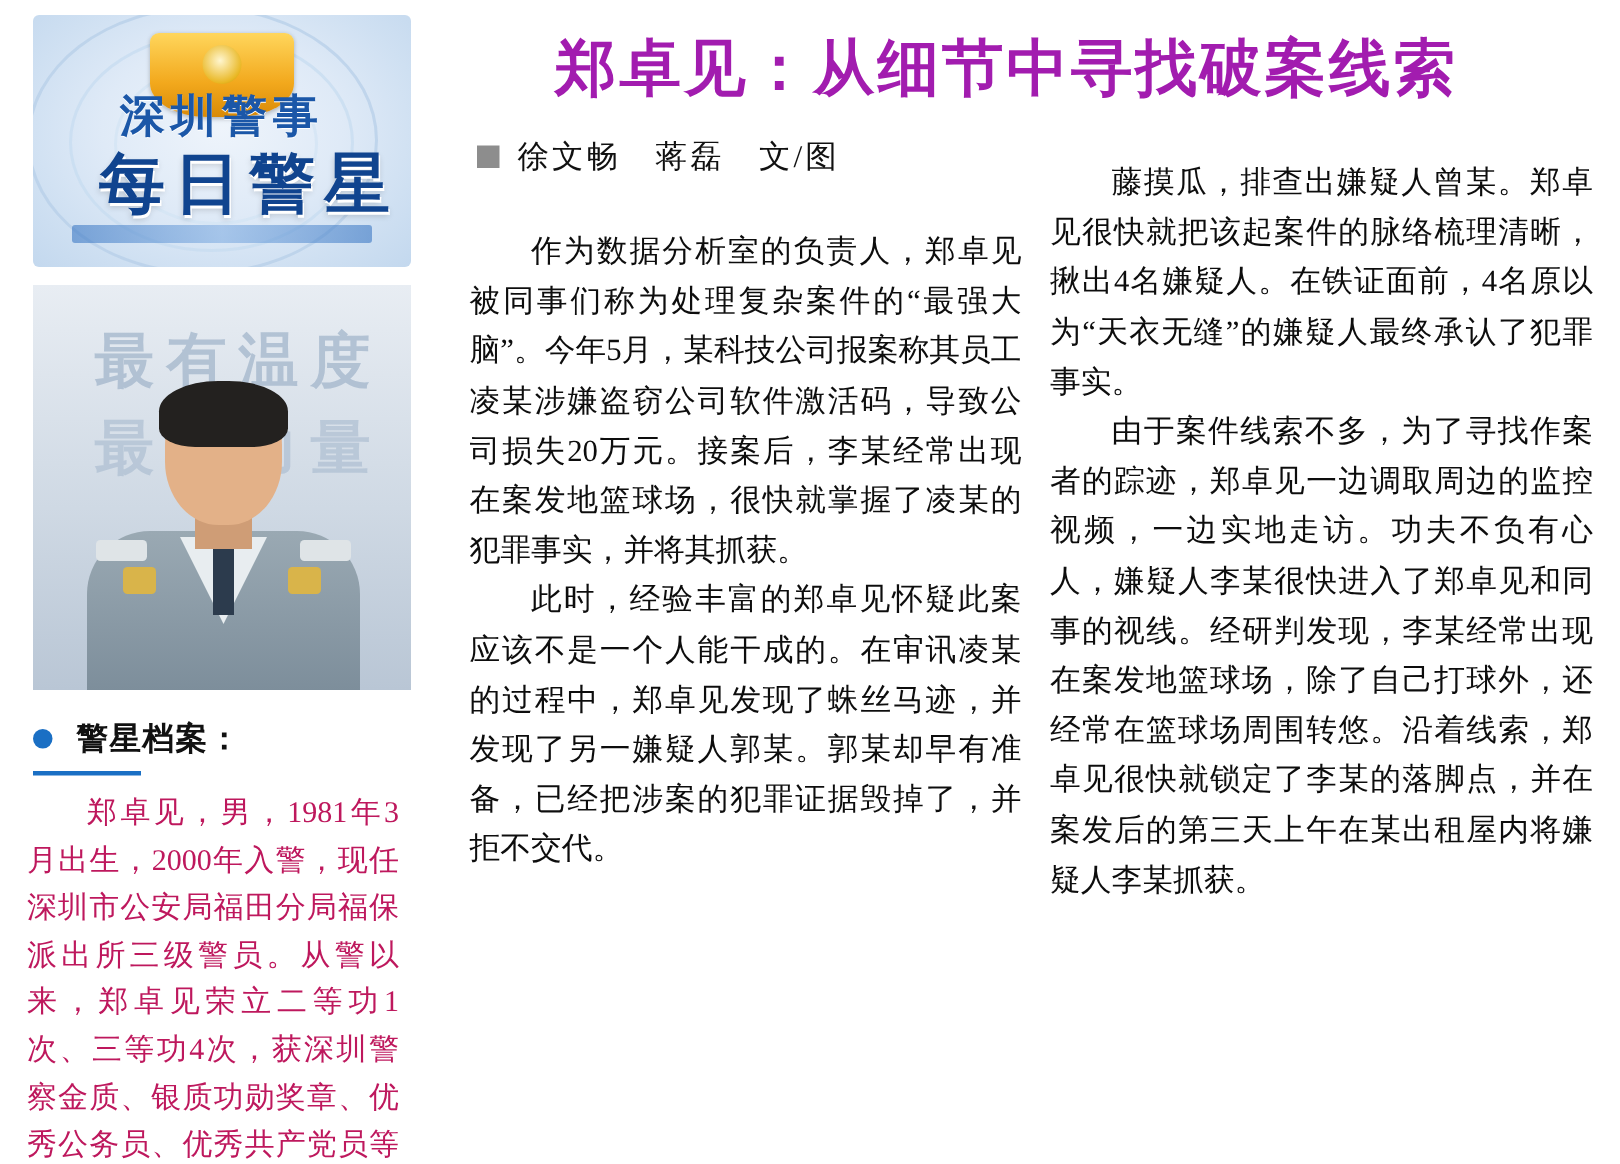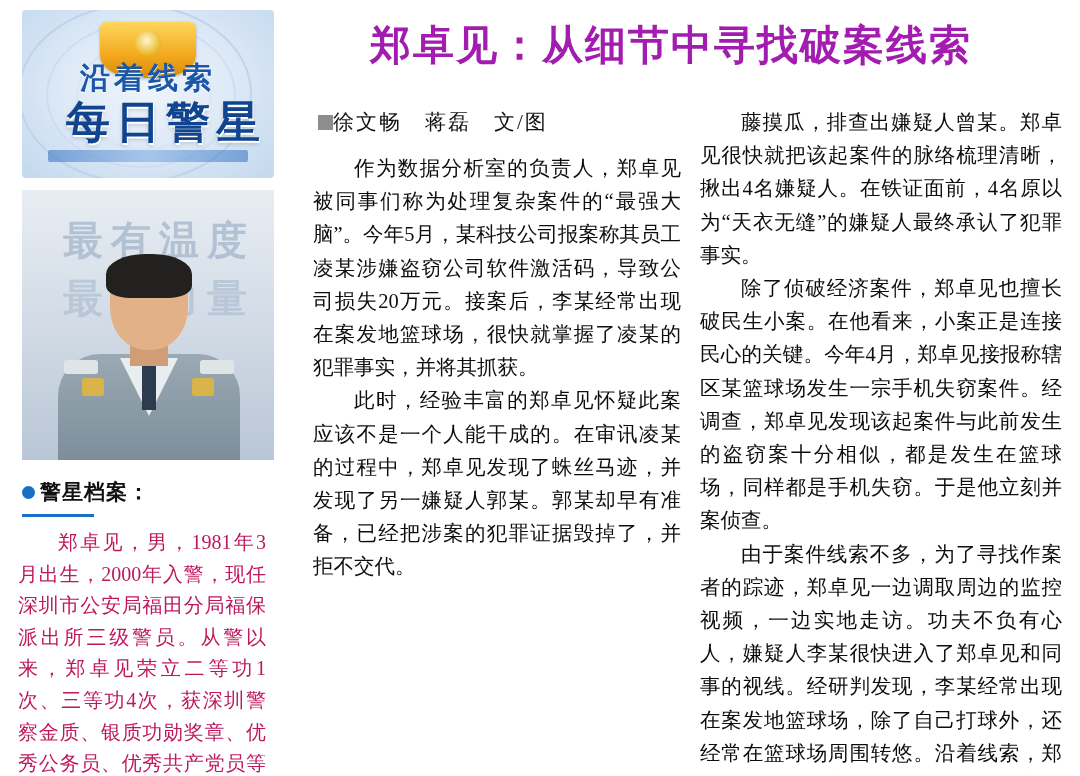--- a/index.html
+++ b/index.html
@@ -224,21 +224,21 @@
   }
   .off-shoulder-l { left: 6px; }
   .off-shoulder-r { left: 142px; }
 
   
   .archive-head {
     margin-top: 18px;
     margin-left: 4px;
     display: flex;
     align-items: center;
-    gap: 5px;
+    gap: 16px;
   }
   .bullet-dot {
     width: 13px;
     height: 13px;
     border-radius: 50%;
     background: #1a6fc4;
     flex: 0 0 auto;
   }
   .archive-title {
     font-size: 21px;
@@ -276,23 +276,24 @@
     color: #a21caf;
     letter-spacing: 2px;
     text-align: center;
     font-family: "Liberation Sans", "DejaVu Sans", sans-serif;
   }
 
   
   .byline {
     position: absolute;
     left: 318px;
-    top: 108px;
+    top: 90px;
     display: flex;
     align-items: center;
+    gap: 12px;
     font-size: 21px;
     color: #111;
   }
   .byline-square {
     width: 15px;
     height: 15px;
     background: #8d8d8d;
   }
   .byline-names {
     letter-spacing: 2px;
@@ -324,21 +325,21 @@
   <div class="left-col">
 
     <div class="logo-box">
       <div class="logo-rings">
         <div class="logo-ring r1"></div>
         <div class="logo-ring r2"></div>
         <div class="logo-ring r3"></div>
       </div>
       <div class="shield"></div>
       <div class="logo-text-wrap">
-        <div class="logo-line1">沿着线索</div>
+        <div class="logo-line1">深圳警事</div>
         <div class="logo-line2">每日警星</div>
       </div>
       <div class="logo-strip"></div>
     </div>
 
     <div class="photo">
       <div class="photo-bg-text">
         <div class="l1">最有温度</div>
         <div class="l2">最有力量</div>
       </div>
@@ -372,17 +373,16 @@
   </div>
 
   <div class="col col-mid">
     <p>作为数据分析室的负责人，郑卓见被同事们称为处理复杂案件的“最强大脑”。今年5月，某科技公司报案称其员工凌某涉嫌盗窃公司软件激活码，导致公司损失20万元。接案后，李某经常出现在案发地篮球场，很快就掌握了凌某的犯罪事实，并将其抓获。</p>
     <p>此时，经验丰富的郑卓见怀疑此案应该不是一个人能干成的。在审讯凌某的过程中，郑卓见发现了蛛丝马迹，并发现了另一嫌疑人郭某。郭某却早有准备，已经把涉案的犯罪证据毁掉了，并拒不交代。</p>
 
   </div>
 
   <div class="col col-right">
     <p>藤摸瓜，排查出嫌疑人曾某。郑卓见很快就把该起案件的脉络梳理清晰，揪出4名嫌疑人。在铁证面前，4名原以为“天衣无缝”的嫌疑人最终承认了犯罪事实。</p>
-    <p>除了侦破经济案件，郑卓见也擅长破民生小案。在他看来，小案正是连接民心的关键。今年4月，郑卓见接报称辖区某篮球场发生一宗手机失窃案件。经调查，郑卓见发现该起案件与此前发生的盗窃案十分相似，都是发生在篮球场，同样都是手机失窃。于是他立刻并案侦查。</p>
     <p>由于案件线索不多，为了寻找作案者的踪迹，郑卓见一边调取周边的监控视频，一边实地走访。功夫不负有心人，嫌疑人李某很快进入了郑卓见和同事的视线。经研判发现，李某经常出现在案发地篮球场，除了自己打球外，还经常在篮球场周围转悠。沿着线索，郑卓见很快就锁定了李某的落脚点，并在案发后的第三天上午在某出租屋内将嫌疑人李某抓获。</p>
   </div>
 
 </div>
 
 </body></html>

